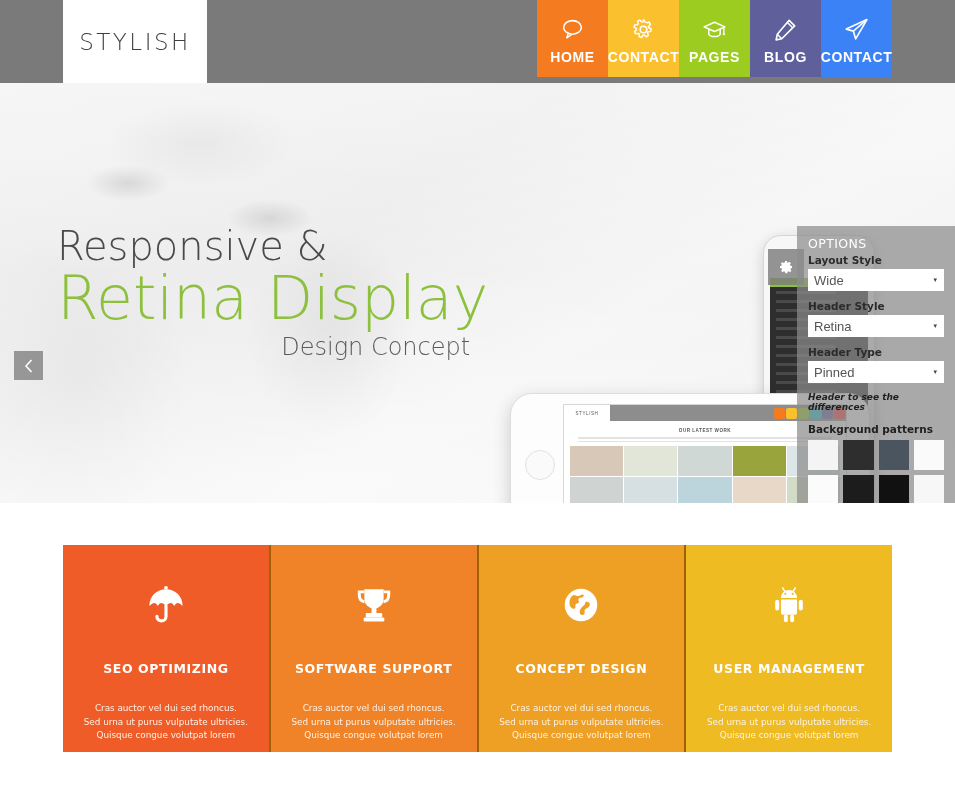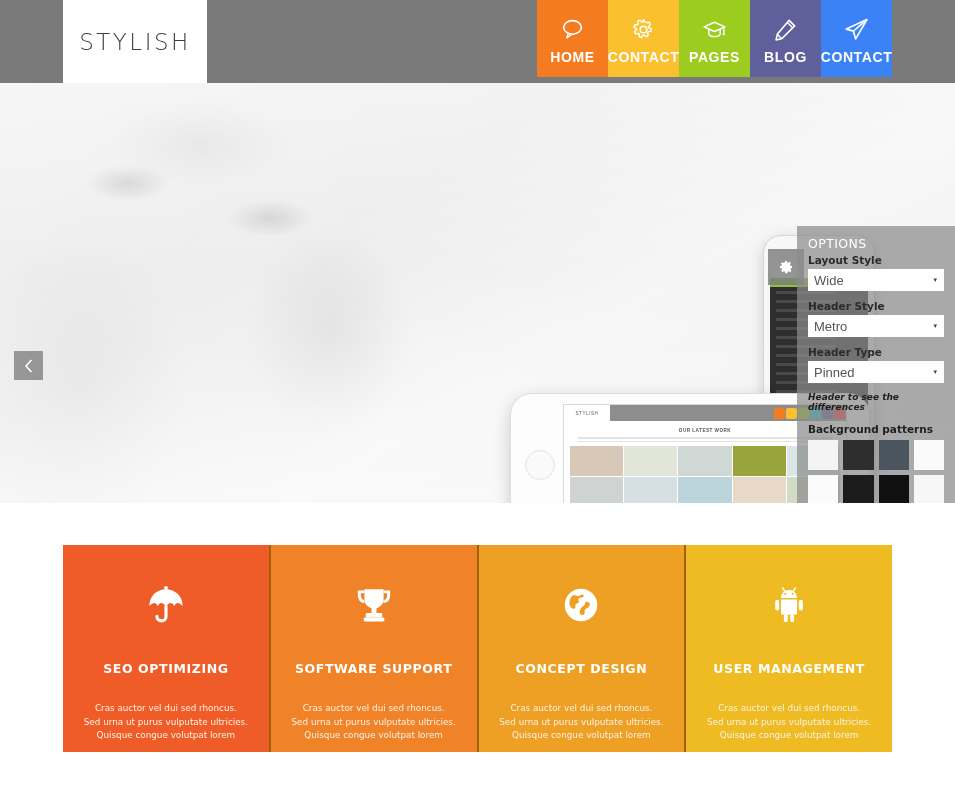--- a/index.html
+++ b/index.html
@@ -180,20 +180,25 @@
 
 <div class="hero">
   <div class="hero-photo"></div>
 
   <div class="slider-prev">
     <svg width="9" height="14" viewBox="0 0 9 14">
       <path d="M7.5 1 L2 7 L7.5 13" stroke="#ffffff" stroke-width="1.6" fill="none"></path>
     </svg>
   </div>
 
+  <div class="hero-text">
+    <div class="hero-l1">Responsive &amp;</div>
+    <div class="hero-l2">Retina Display</div>
+    <div class="hero-l3">Design Concept</div>
+  </div>
 
   <div class="device-area">
 
     <div class="phone-back">
       <div class="phone-back-screen">
         <div class="pb-top"></div>
         <div class="pb-green"></div>
         <div class="pb-rows">
           <span></span>
             <span></span>
@@ -266,21 +271,21 @@
       <div class="opt-label">Layout Style</div>
       <div class="opt-select">
         <span class="val">Wide</span>
         <span class="car">▾</span>
       </div>
     </div>
 
     <div>
       <div class="opt-label">Header Style</div>
       <div class="opt-select">
-        <span class="val">Metro</span>
+        <span class="val">Retina</span>
         <span class="car">▾</span>
       </div>
     </div>
 
     <div>
       <div class="opt-label">Header Type</div>
       <div class="opt-select">
         <span class="val">Pinned</span>
         <span class="car">▾</span>
       </div>

